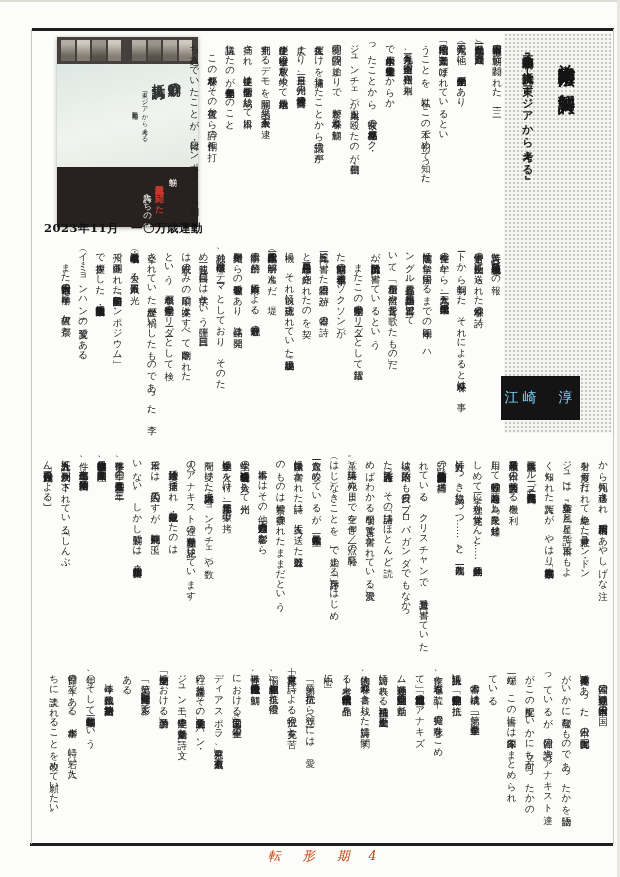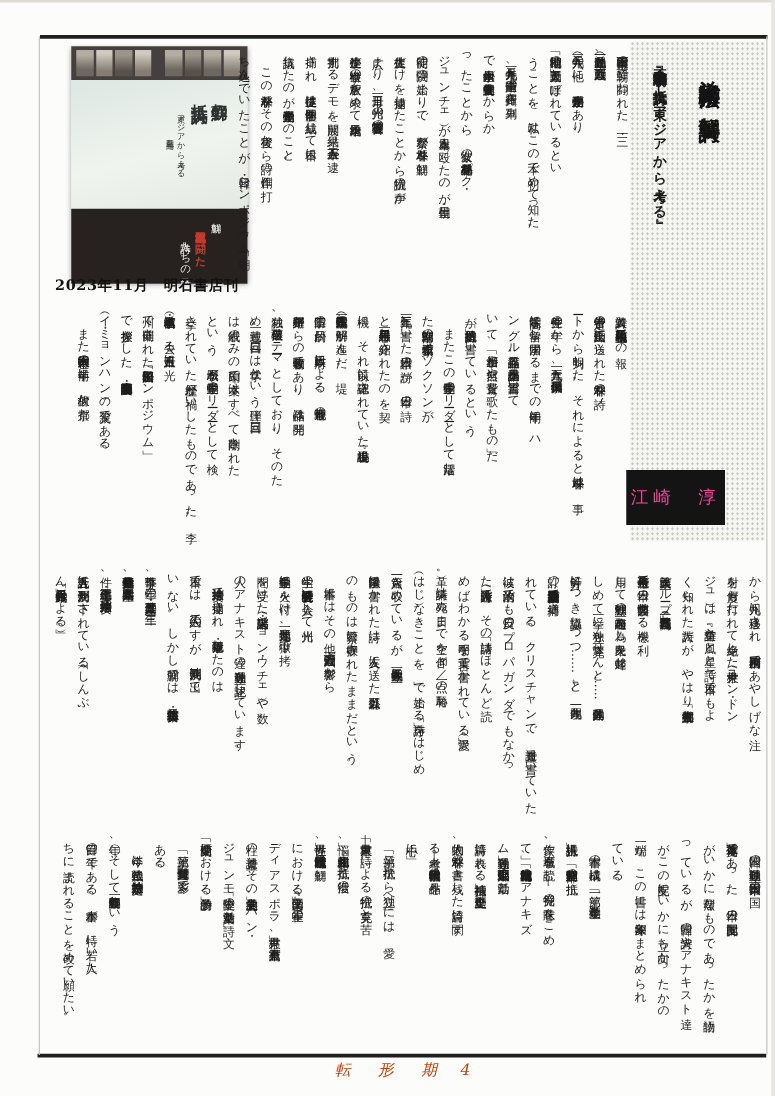--- a/index.html
+++ b/index.html
@@ -14,21 +14,21 @@
   .frame-left{left:31px;} .frame-right{left:613px;}
 
   
   .title-dots{position:absolute;left:504px;top:33px;width:108px;height:400px;background-color:#f5f5f2;
     background-image:radial-gradient(#c7c7c3 1px,transparent 1.1px);background-size:4px 4px;}
   .article-title{position:absolute;left:556px;top:50px;writing-mode:vertical-rl;text-orientation:mixed;
     font-size:17px;font-weight:700;letter-spacing:1.5px;white-space:nowrap;color:#141414;}
   .article-subtitle{position:absolute;left:519px;top:46px;writing-mode:vertical-rl;text-orientation:mixed;
     font-size:11px;font-weight:700;letter-spacing:0.5px;white-space:nowrap;color:#1a1a1a;}
   .author-box{position:absolute;left:501px;top:376px;width:79px;height:44px;background:#141414;
-    color:#ec4899;display:flex;align-items:center;justify-content:center;font-size:14px;letter-spacing:4px;}
+    color:#7dd3fc;display:flex;align-items:center;justify-content:center;font-size:14px;letter-spacing:4px;}
 
   
   .book-cover{position:absolute;left:57px;top:37px;width:141px;height:190px;background:#efefeb;
     box-shadow:0 1px 4px rgba(40,40,40,.4);}
   .photo-strip{height:27px;background:#45403d;display:flex;align-items:center;padding:2px 4px;box-sizing:border-box;}
   .face{width:14px;height:21px;margin-right:2px;background:linear-gradient(180deg,#b3aca3 20%,#6e6760 75%);}
   .face:nth-child(2n){background:linear-gradient(180deg,#cfc9bf 15%,#857d73 80%);}
   .face:nth-child(3n){background:linear-gradient(180deg,#9b948b 20%,#57514b 80%);}
   .face:nth-child(5){margin-left:9px;}
   .cover-main{height:103px;position:relative;
@@ -99,21 +99,21 @@
       </div>
     </div>
     <div class="obi">
       <div class="obi-text">
         <div class="oc oc-kicker">朝鮮</div>
         <div class="oc oc-red">植民地支配と闘った</div>
         <div class="oc oc-white">詩人たちの足跡</div>
       </div>
     </div>
   </div>
-  <div class="book-caption">2023年11月　明石書店刊</div>
+  <div class="book-caption">2023年11月　一〇万歳運動</div>
 
   <div class="band band1">
       <div class="tcol">日本帝国主義下の朝鮮で闘われた、三・一</div>
       <div class="tcol">独立運動（一九一〇年）、六・一〇万歳運動</div>
       <div class="tcol">（一九二六年）の他に、光州学生運動があり、</div>
       <div class="tcol">「植民地期の三大運動」と呼ばれているとい</div>
       <div class="tcol">うことを、私はこの本で初めて知った。</div>
       <div class="tcol">　一九二九年十月、全羅南道の羅州行き列車</div>
       <div class="tcol">で日本人中学生が朝鮮人女子生徒をからか</div>
       <div class="tcol">ったことから、彼女の従兄弟・朴準埰（パク・</div>

